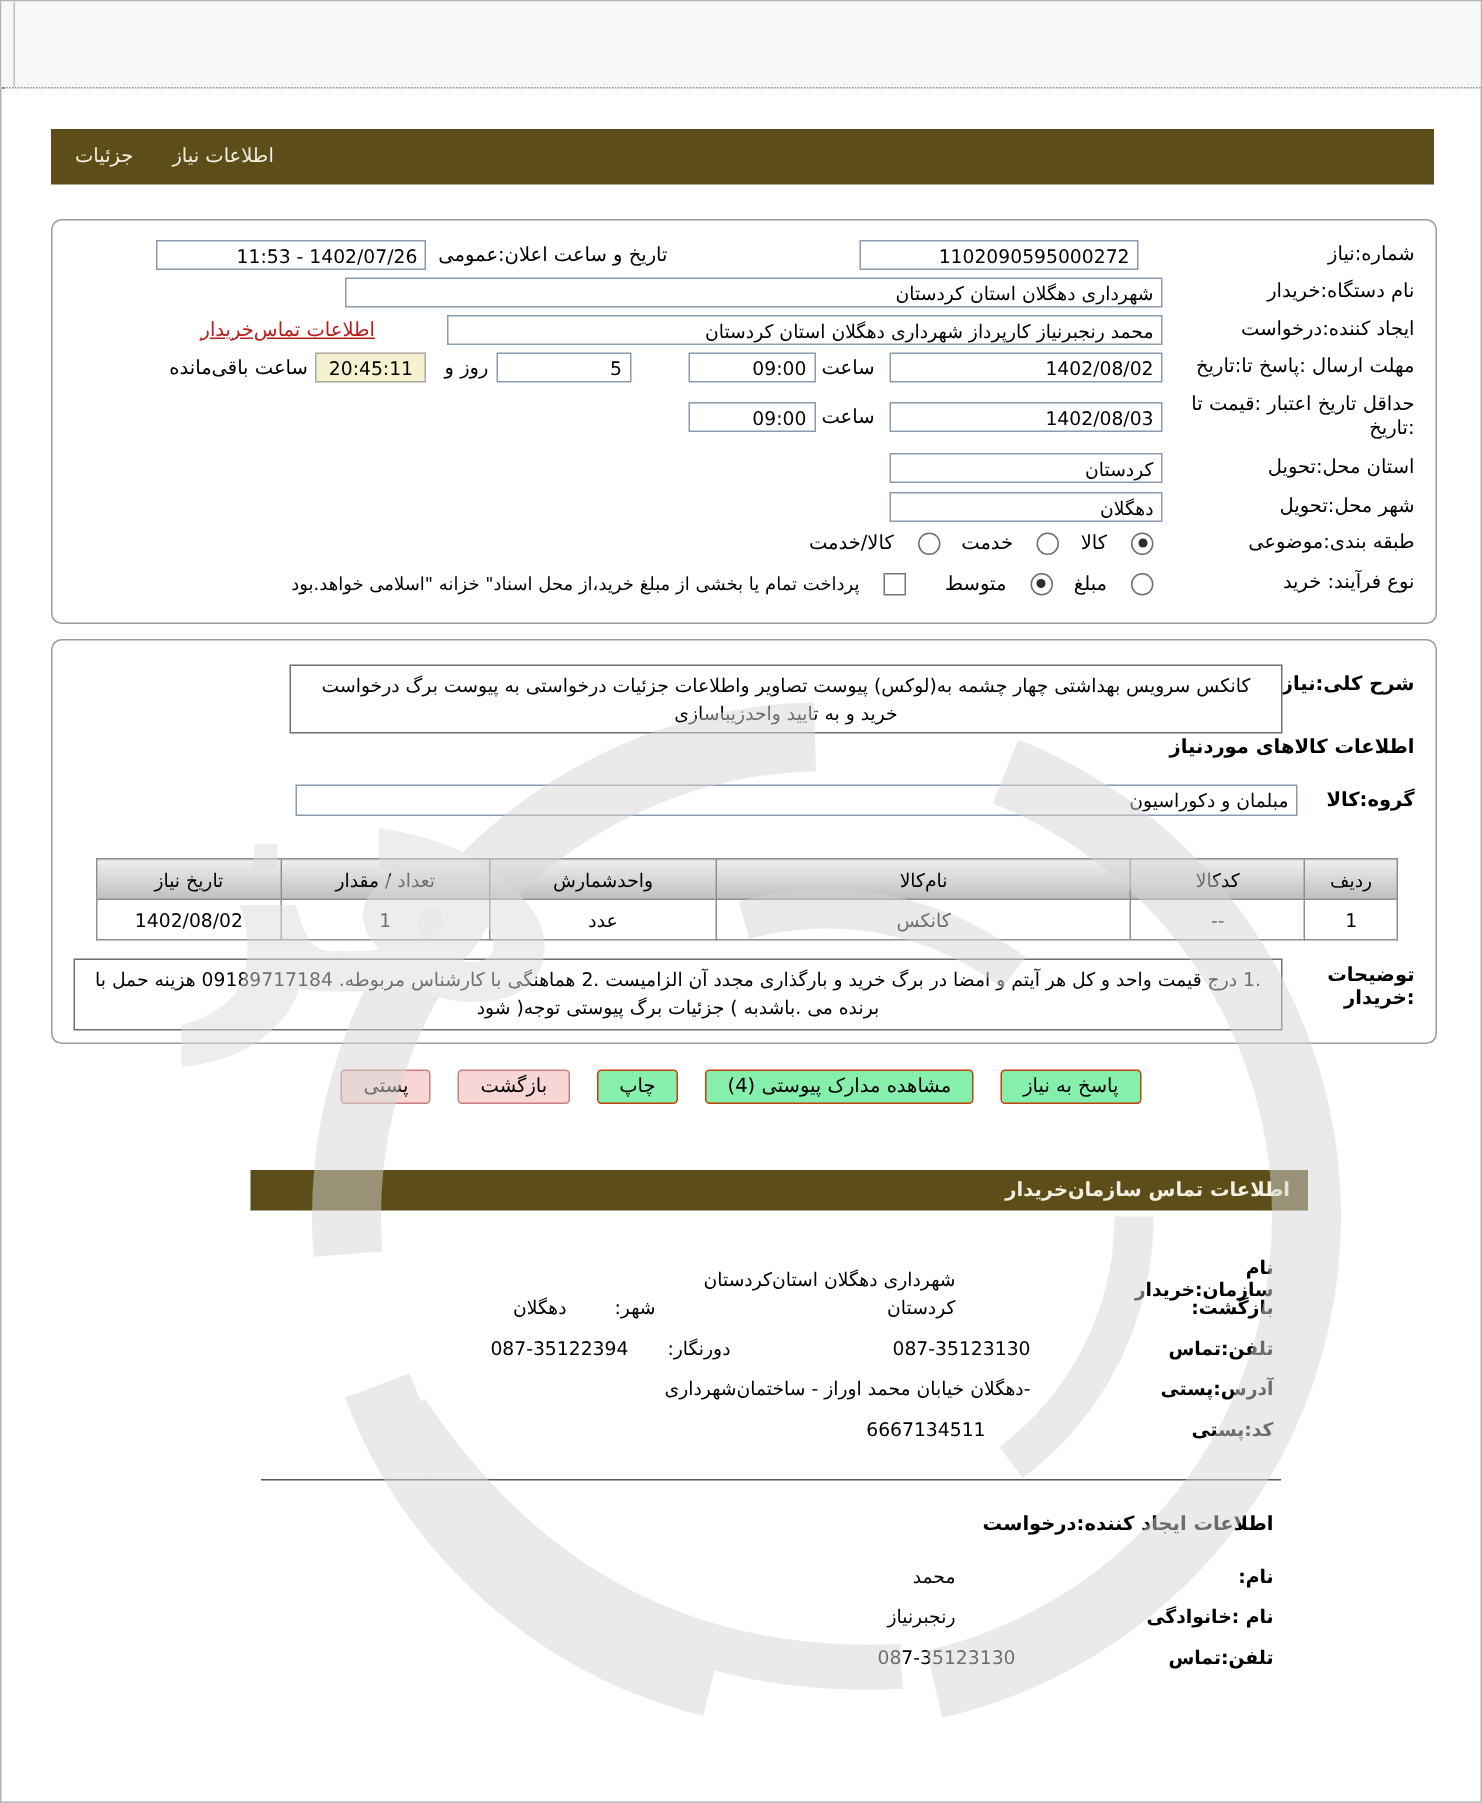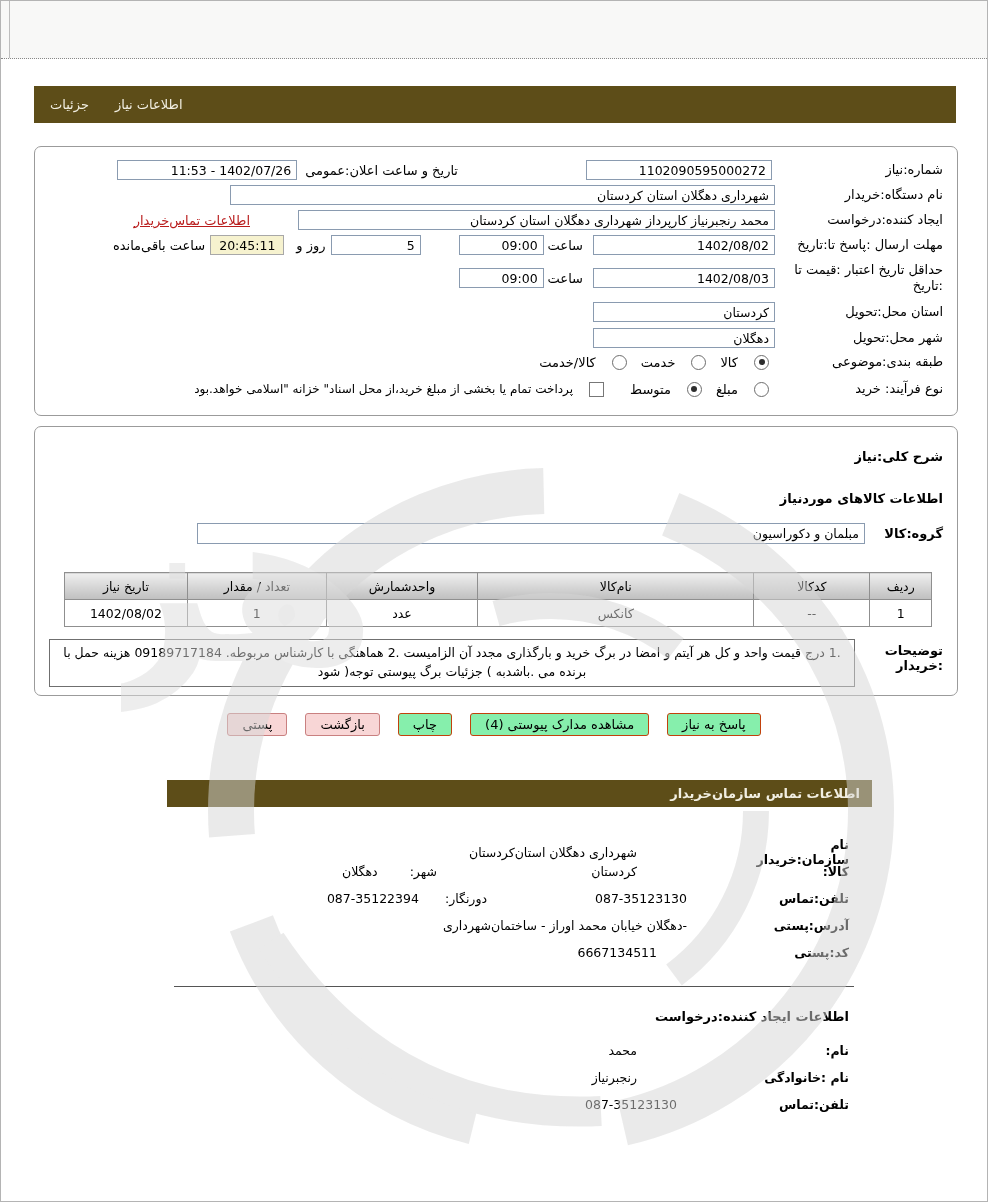--- a/index.html
+++ b/index.html
@@ -95,21 +95,21 @@
 
   <div class="bar bar1">
     <span class="tab">اطلاعات نیاز</span>
     <span class="tab">جزئیات</span>
   </div>
 
   <div class="panel panel1">
 
     <div class="frow" style="top:13px">
       <div class="lbl lbl-main">شماره:نیاز</div>
-      <div class="inp w186" style="margin-right:11px">
+      <div class="inp w186" style="margin-right:24px">
           <span dir="ltr">1102090595000272</span>
         </div>
       <div class="lbl" style="margin-right:128px">تاریخ و ساعت اعلان:عمومی</div>
       <div class="inp w180" style="margin-right:8px">
           <span dir="ltr">11:53 - 1402/07/26</span>
         </div>
     </div>
 
     <div class="frow" style="top:38px">
       <div class="lbl lbl-main">نام دستگاه:خریدار</div>
@@ -201,20 +201,21 @@
         <span class="note-text">پرداخت تمام یا بخشی از مبلغ خرید،از محل اسناد" خزانه "اسلامی خواهد.بود</span>
       </div>
     </div>
 
   </div>
 
   <div class="panel panel2">
 
     <div class="frow" style="top:16px;align-items:flex-start">
       <div class="lbl bold" style="width:88px;flex:none;padding-top:6px">شرح کلی:نیاز</div>
+      <div class="tbox descbox">کانکس سرویس بهداشتی چهار چشمه به(لوکس) پیوست تصاویر واطلاعات جزئیات درخواستی به پیوست برگ درخواست خرید و به تایید واحدزیباسازی</div>
     </div>
 
     <div class="frow bold" style="top:64px">
       <span>اطلاعات کالاهای موردنیاز</span>
     </div>
 
     <div class="frow" style="top:96px">
       <div class="lbl bold" style="width:72px;flex:none">گروه:کالا</div>
       <div class="inp w668" style="margin-right:6px;height:21px">
           <span>مبلمان و دکوراسیون</span>
@@ -262,21 +263,21 @@
   <div class="bar bar2 z3">
     <span>اطلاعات تماس سازمان‌خریدار</span>
   </div>
 
   <div class="crow" style="top:836px">
     <div class="clbl">نام سازمان:خریدار</div>
     <div class="cval" style="margin-right:100px">شهرداری دهگلان استان‌کردستان</div>
   </div>
 
   <div class="crow" style="top:863px">
-    <div class="clbl">کالا:</div>
+    <div class="clbl">بازگشت:</div>
     <div class="cval" style="margin-right:100px;width:90px">کردستان</div>
     <div class="clbl2" style="margin-right:110px">شهر:</div>
     <div class="cval" style="margin-right:32px">دهگلان</div>
   </div>
 
   <div class="crow" style="top:890px">
     <div class="clbl">تلفن:تماس</div>
     <div class="cval" style="margin-right:50px;width:140px"><span dir="ltr">087-35123130</span></div>
     <div class="clbl2" style="margin-right:60px">دورنگار:</div>
     <div class="cval" style="margin-right:26px"><span dir="ltr">087-35122394</span></div>

